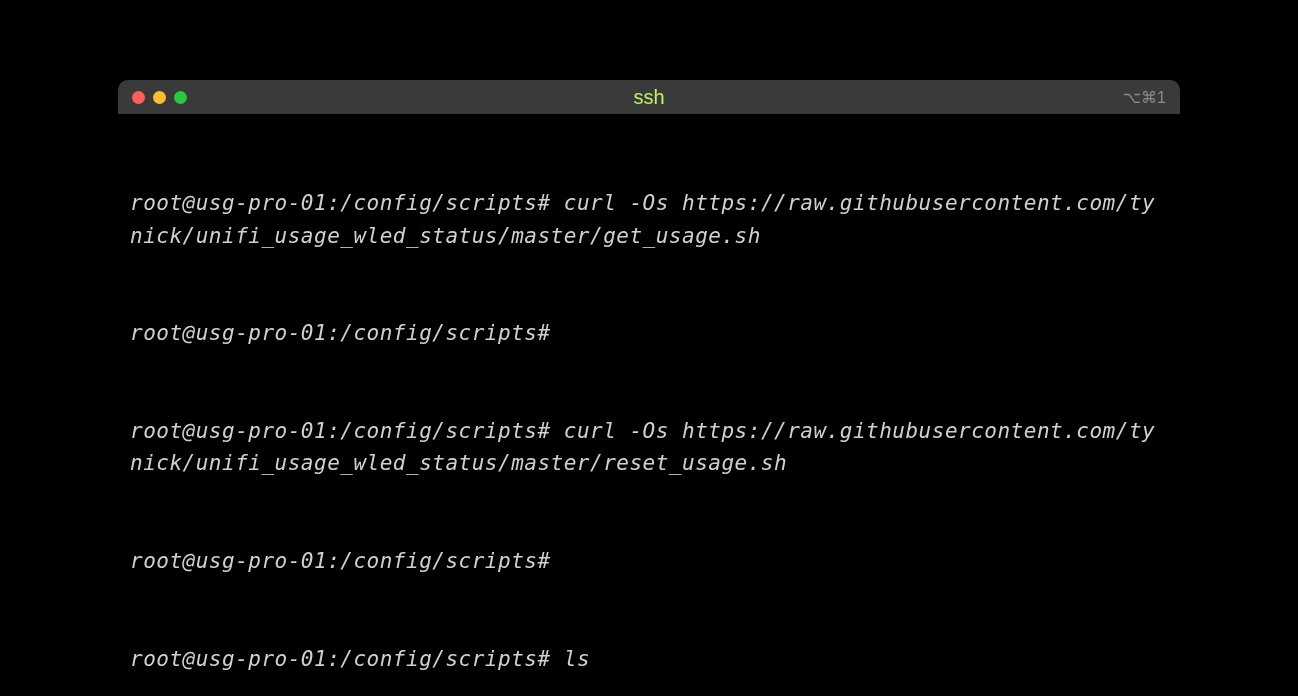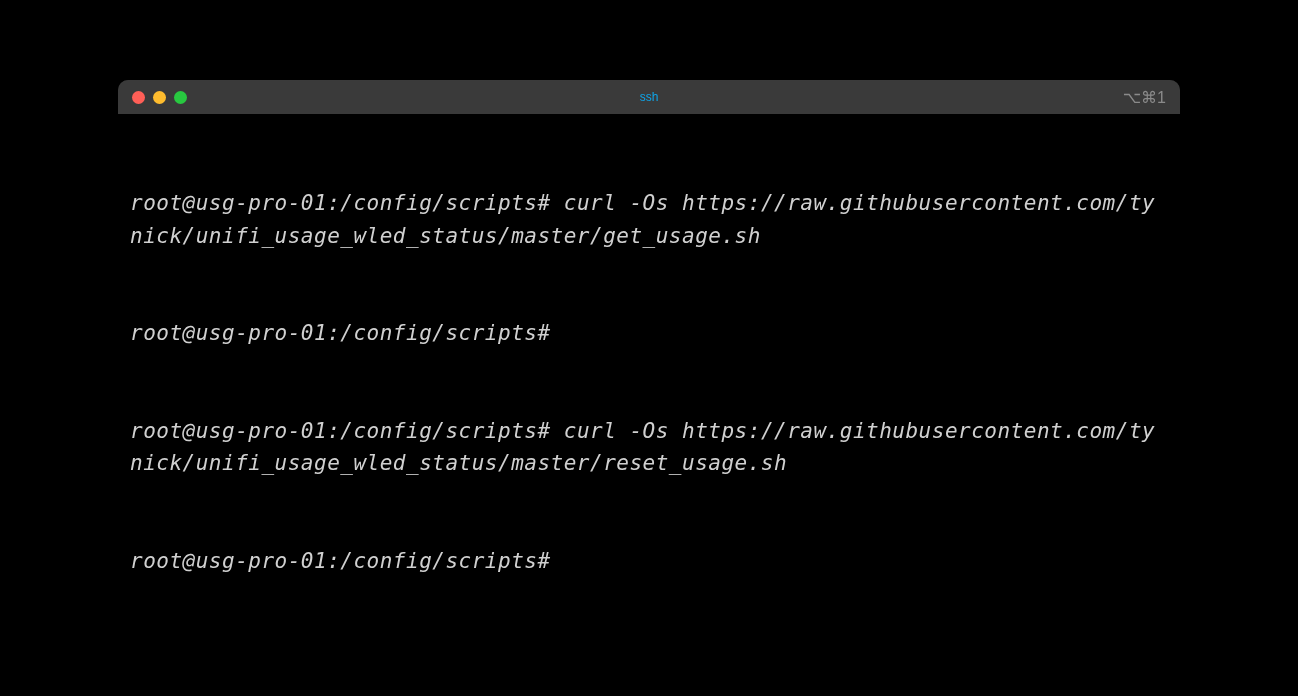--- a/index.html
+++ b/index.html
@@ -41,22 +41,22 @@
       height: 13px;
       border-radius: 50%;
     }
     .red { background: #ff5f57; }
     .yellow { background: #febc2e; }
     .green { background: #28c840; }
     .titlebar-title {
       position: absolute;
       left: 50%;
       transform: translateX(-50%);
-      color: #0ea5e9;
-      font-size: 12px;
+      color: #bef264;
+      font-size: 20px;
       font-family: -apple-system, "Helvetica Neue", Arial, sans-serif;
     }
     .titlebar-right {
       position: absolute;
       right: 14px;
       color: #8a8a8a;
       font-size: 16px;
       font-family: -apple-system, "Helvetica Neue", Arial, sans-serif;
     }
     .terminal-body {
@@ -89,20 +89,21 @@
     </div>
     <div class="titlebar-title">ssh</div>
     <div class="titlebar-right">⌥⌘1</div>
   </div>
 
   <div class="terminal-body">
     <span class="term-line"><span>root@usg-pro-01:/config/scripts#</span> <span>curl -Os https://raw.githubusercontent.com/tynick/unifi_usage_wled_status/master/get_usage.sh</span></span>
     <span class="term-line"><span>root@usg-pro-01:/config/scripts#</span></span>
     <span class="term-line"><span>root@usg-pro-01:/config/scripts#</span> <span>curl -Os https://raw.githubusercontent.com/tynick/unifi_usage_wled_status/master/reset_usage.sh</span></span>
     <span class="term-line"><span>root@usg-pro-01:/config/scripts#</span></span>
+    <span class="term-line"><span>root@usg-pro-01:/config/scripts#</span> <span>ls</span></span>
 
     
 
     
 
     
   </div>
 
 </div>
 

